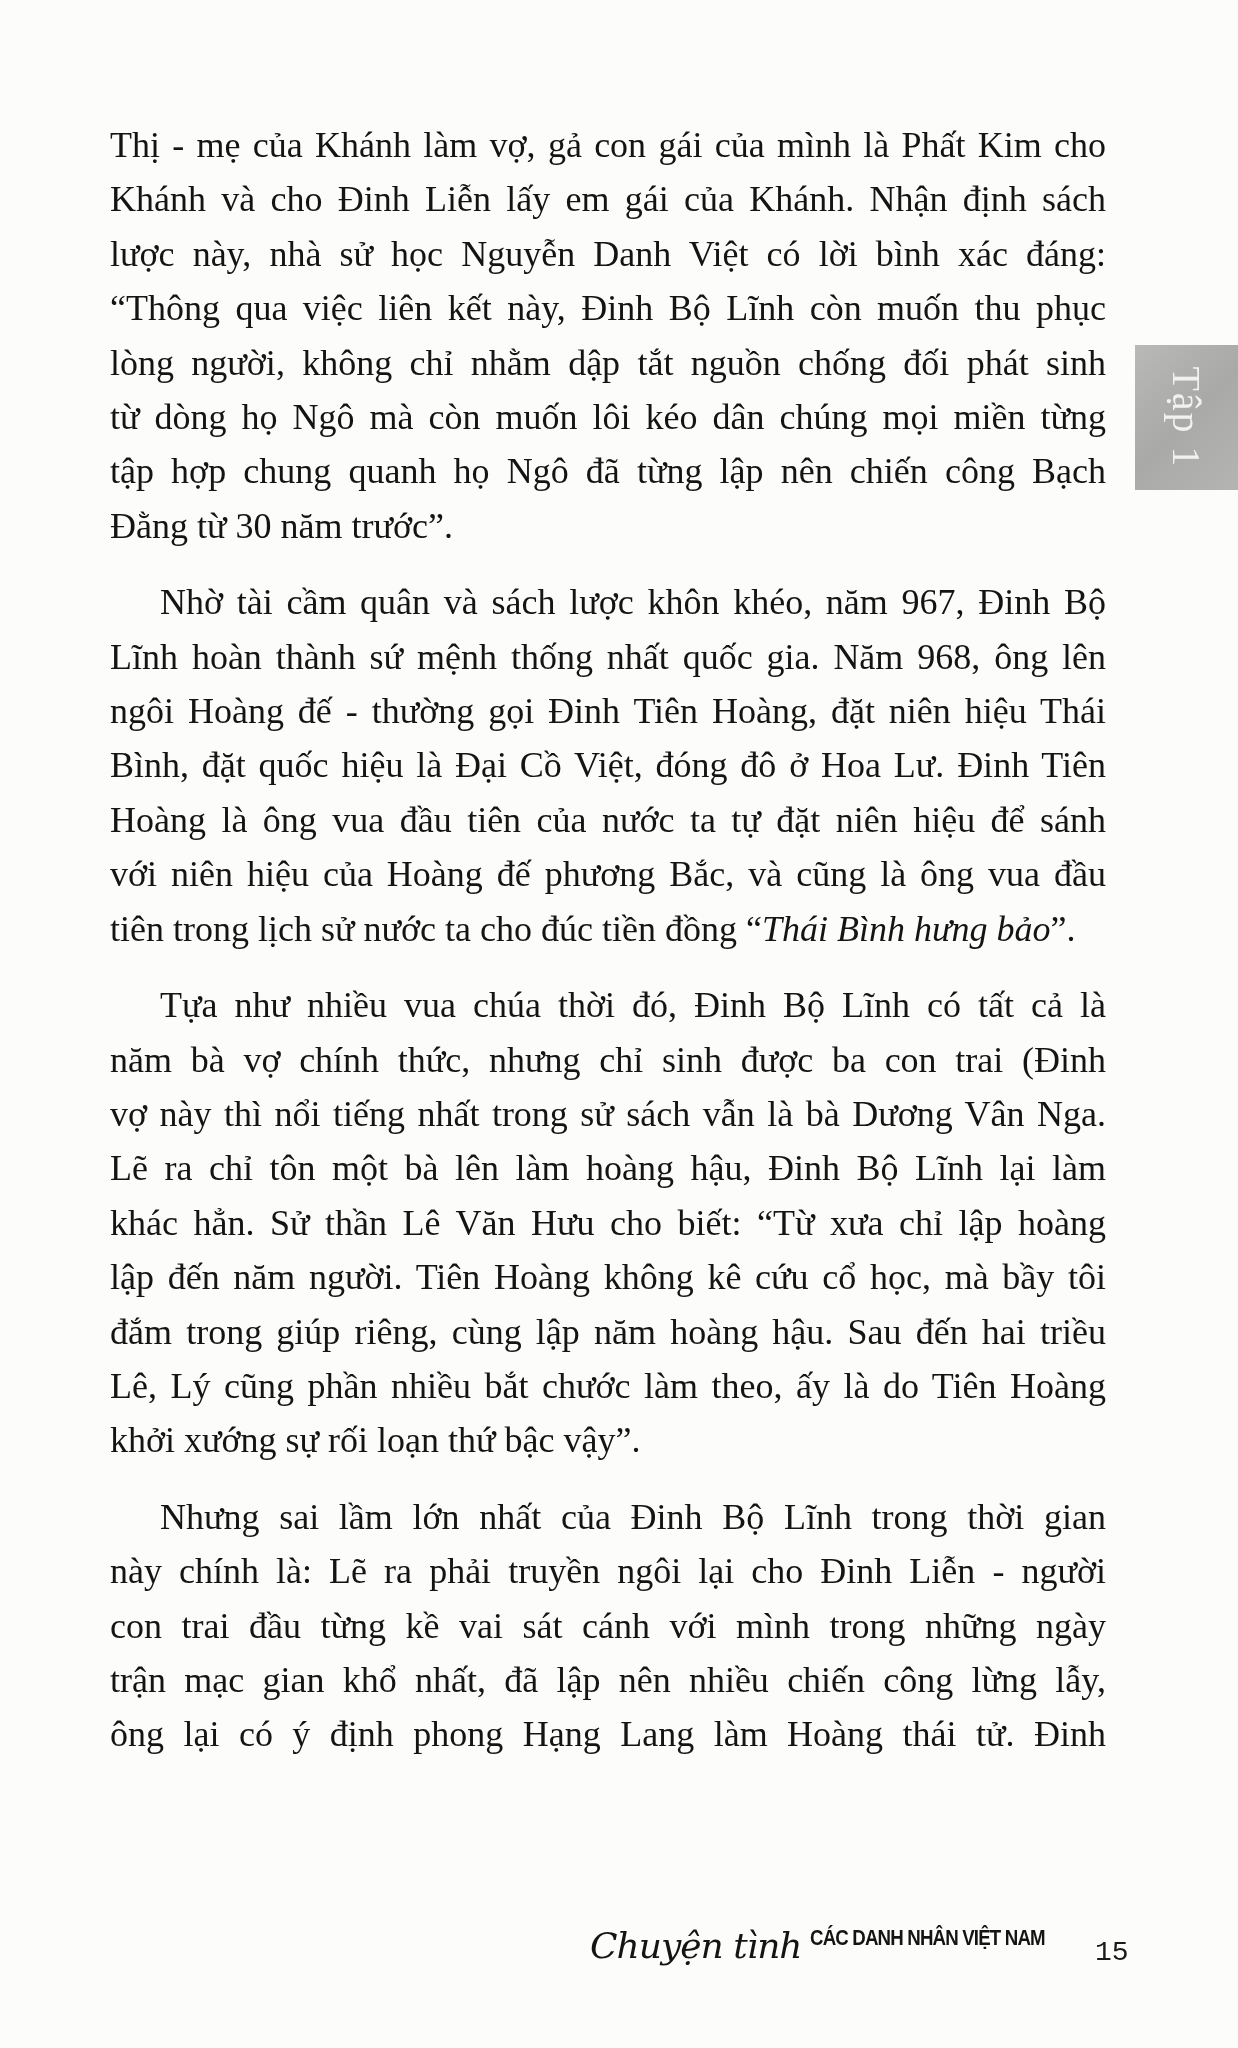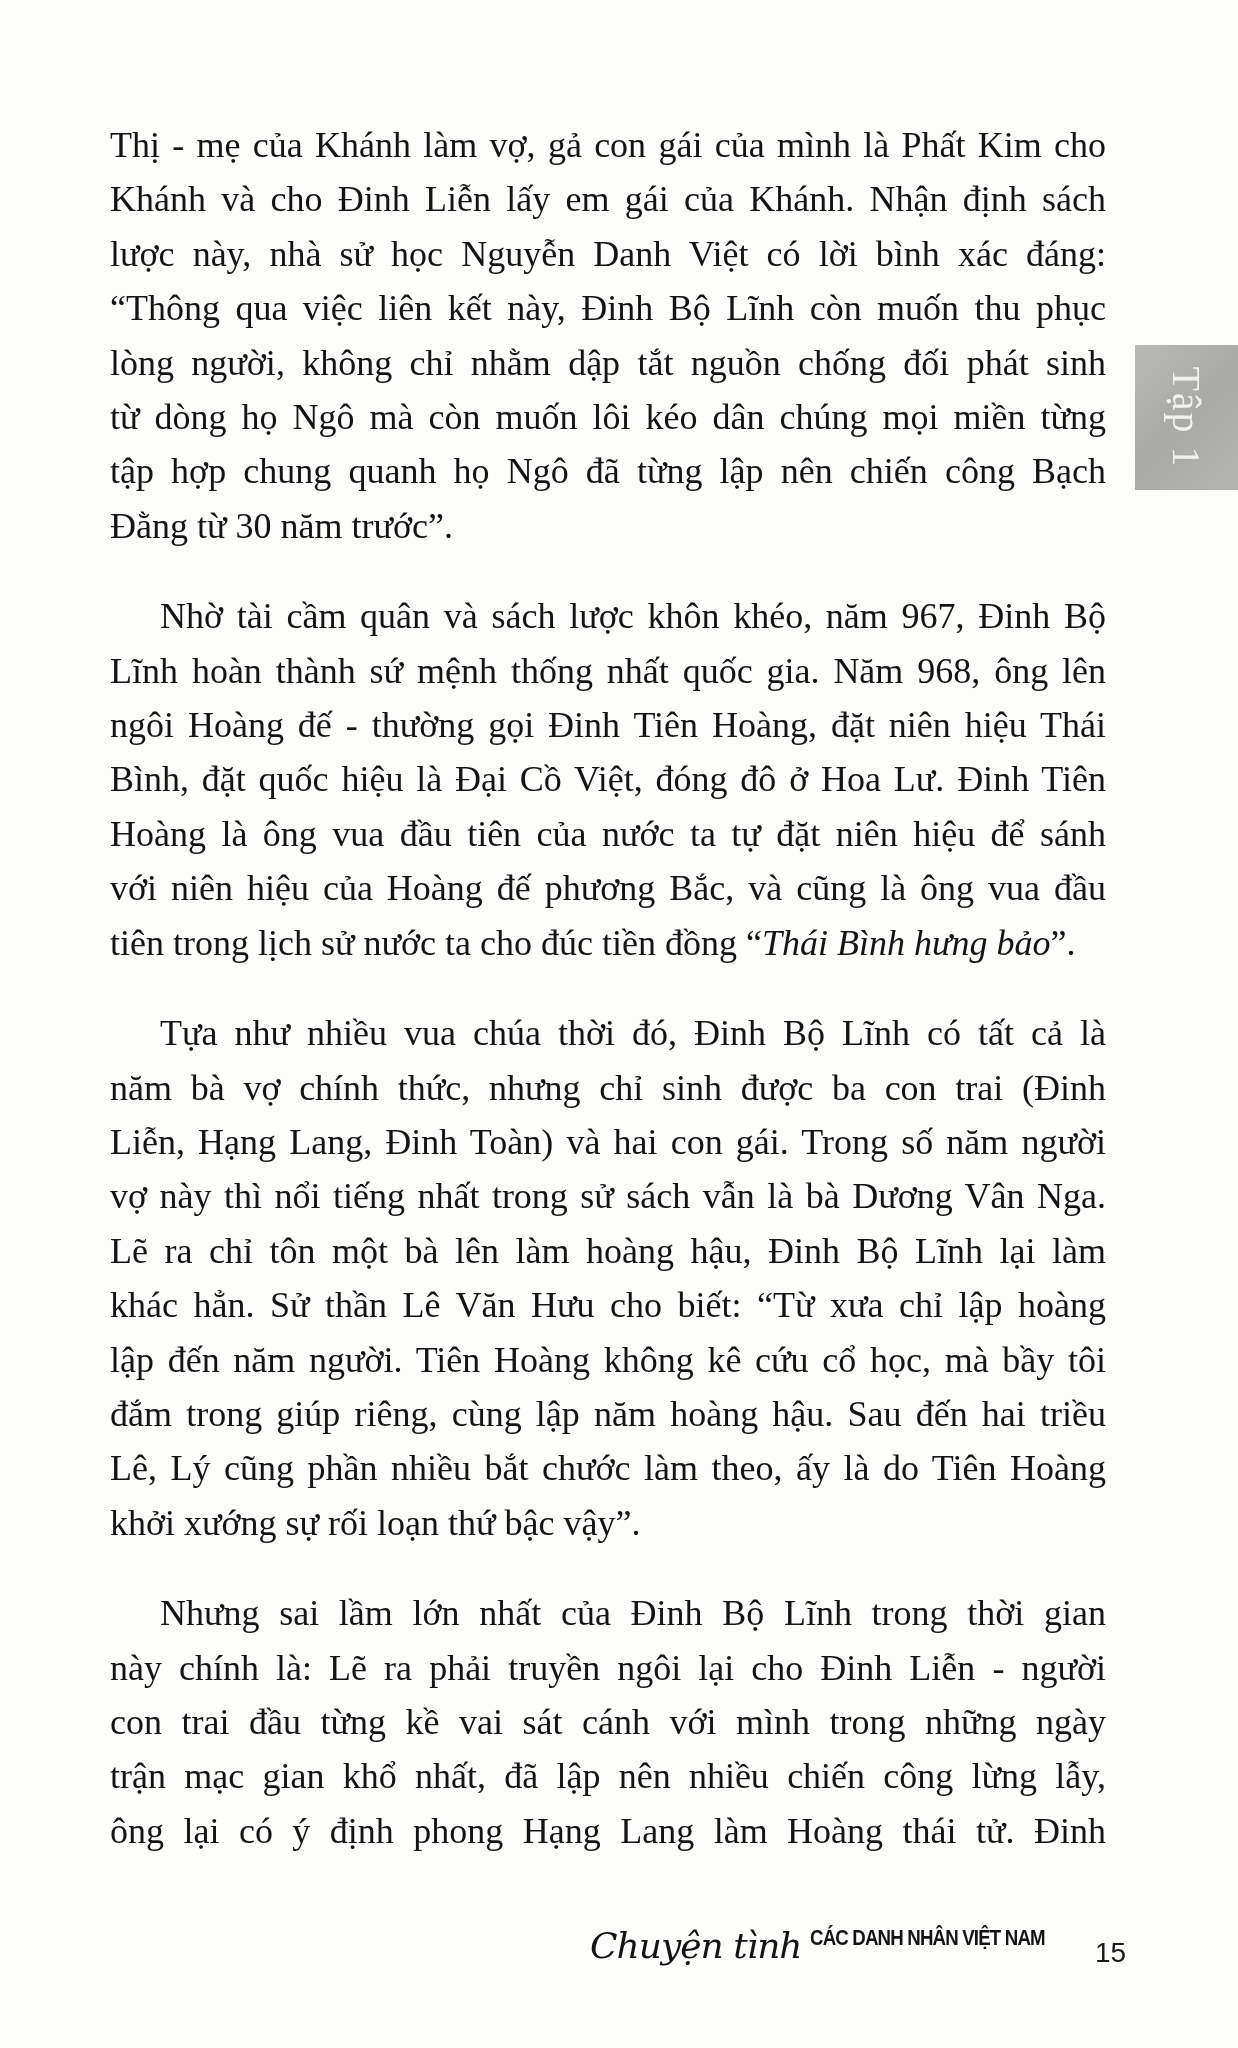--- a/index.html
+++ b/index.html
@@ -14,21 +14,21 @@
     position: absolute;
     left: 110px; top: 118px;
     width: 996px;
     font-size: 36px;
     line-height: 54.4px;
   }
   .para { margin: 0; text-align: justify; }
   .para .line { display: block; text-align: justify; text-align-last: justify; white-space: nowrap; }
   .para .line.last { text-align-last: left; }
   .para.indent .line.first { text-indent: 50px; }
-  .para + .para { margin-top: 36px; }
+  .para + .para { margin-top: 22px; }
   em { font-style: italic; }
   .side-tab {
     position: absolute;
     left: 1135px; top: 345px;
     width: 103px; height: 145px;
     background: linear-gradient(135deg, #b9bab7 0%, #a9aaa7 50%, #b4b5b2 100%);
     display: flex; align-items: center; justify-content: center;
   }
   .side-tab span {
     transform: rotate(90deg);
@@ -54,21 +54,21 @@
     font-family: "Liberation Sans", sans-serif;
     font-weight: bold;
     font-size: 22px;
     letter-spacing: -1px;
     transform: scaleX(0.85);
     transform-origin: left center;
   }
   .page-number {
     position: absolute;
     left: 1095px; top: 1937px;
-    font-family: Liberation Sans, sans-serif;
+    font-family: Liberation Mono, monospace;
     font-size: 28px;
     color: #1a1a1a;
   }
 </style>
 </head>
 <body>
 
 <div class="page-text">
   <p class="para">
     <span class="line first">Thị - mẹ của Khánh làm vợ, gả con gái của mình là Phất Kim cho</span>
@@ -87,21 +87,20 @@
     <span class="line">ngôi Hoàng đế - thường gọi Đinh Tiên Hoàng, đặt niên hiệu Thái</span>
     <span class="line">Bình, đặt quốc hiệu là Đại Cồ Việt, đóng đô ở Hoa Lư. Đinh Tiên</span>
     <span class="line">Hoàng là ông vua đầu tiên của nước ta tự đặt niên hiệu để sánh</span>
     <span class="line">với niên hiệu của Hoàng đế phương Bắc, và cũng là ông vua đầu</span>
     <span class="line last"><span>tiên trong lịch sử nước ta cho đúc tiền đồng “</span><em>Thái Bình hưng bảo</em><span>”.</span></span>
   </p>
 
   <p class="para indent">
     <span class="line first">Tựa như nhiều vua chúa thời đó, Đinh Bộ Lĩnh có tất cả là</span>
     <span class="line">năm bà vợ chính thức, nhưng chỉ sinh được ba con trai (Đinh</span>
-    <span class="line">Liễn, Hạng Lang, Đinh Toàn) và hai con gái. Trong số năm người</span>
     <span class="line">vợ này thì nổi tiếng nhất trong sử sách vẫn là bà Dương Vân Nga.</span>
     <span class="line">Lẽ ra chỉ tôn một bà lên làm hoàng hậu, Đinh Bộ Lĩnh lại làm</span>
     <span class="line">khác hẳn. Sử thần Lê Văn Hưu cho biết: “Từ xưa chỉ lập hoàng</span>
     <span class="line">lập đến năm người. Tiên Hoàng không kê cứu cổ học, mà bầy tôi</span>
     <span class="line">đắm trong giúp riêng, cùng lập năm hoàng hậu. Sau đến hai triều</span>
     <span class="line">Lê, Lý cũng phần nhiều bắt chước làm theo, ấy là do Tiên Hoàng</span>
     <span class="line last">khởi xướng sự rối loạn thứ bậc vậy”.</span>
   </p>
 
   <p class="para indent">

